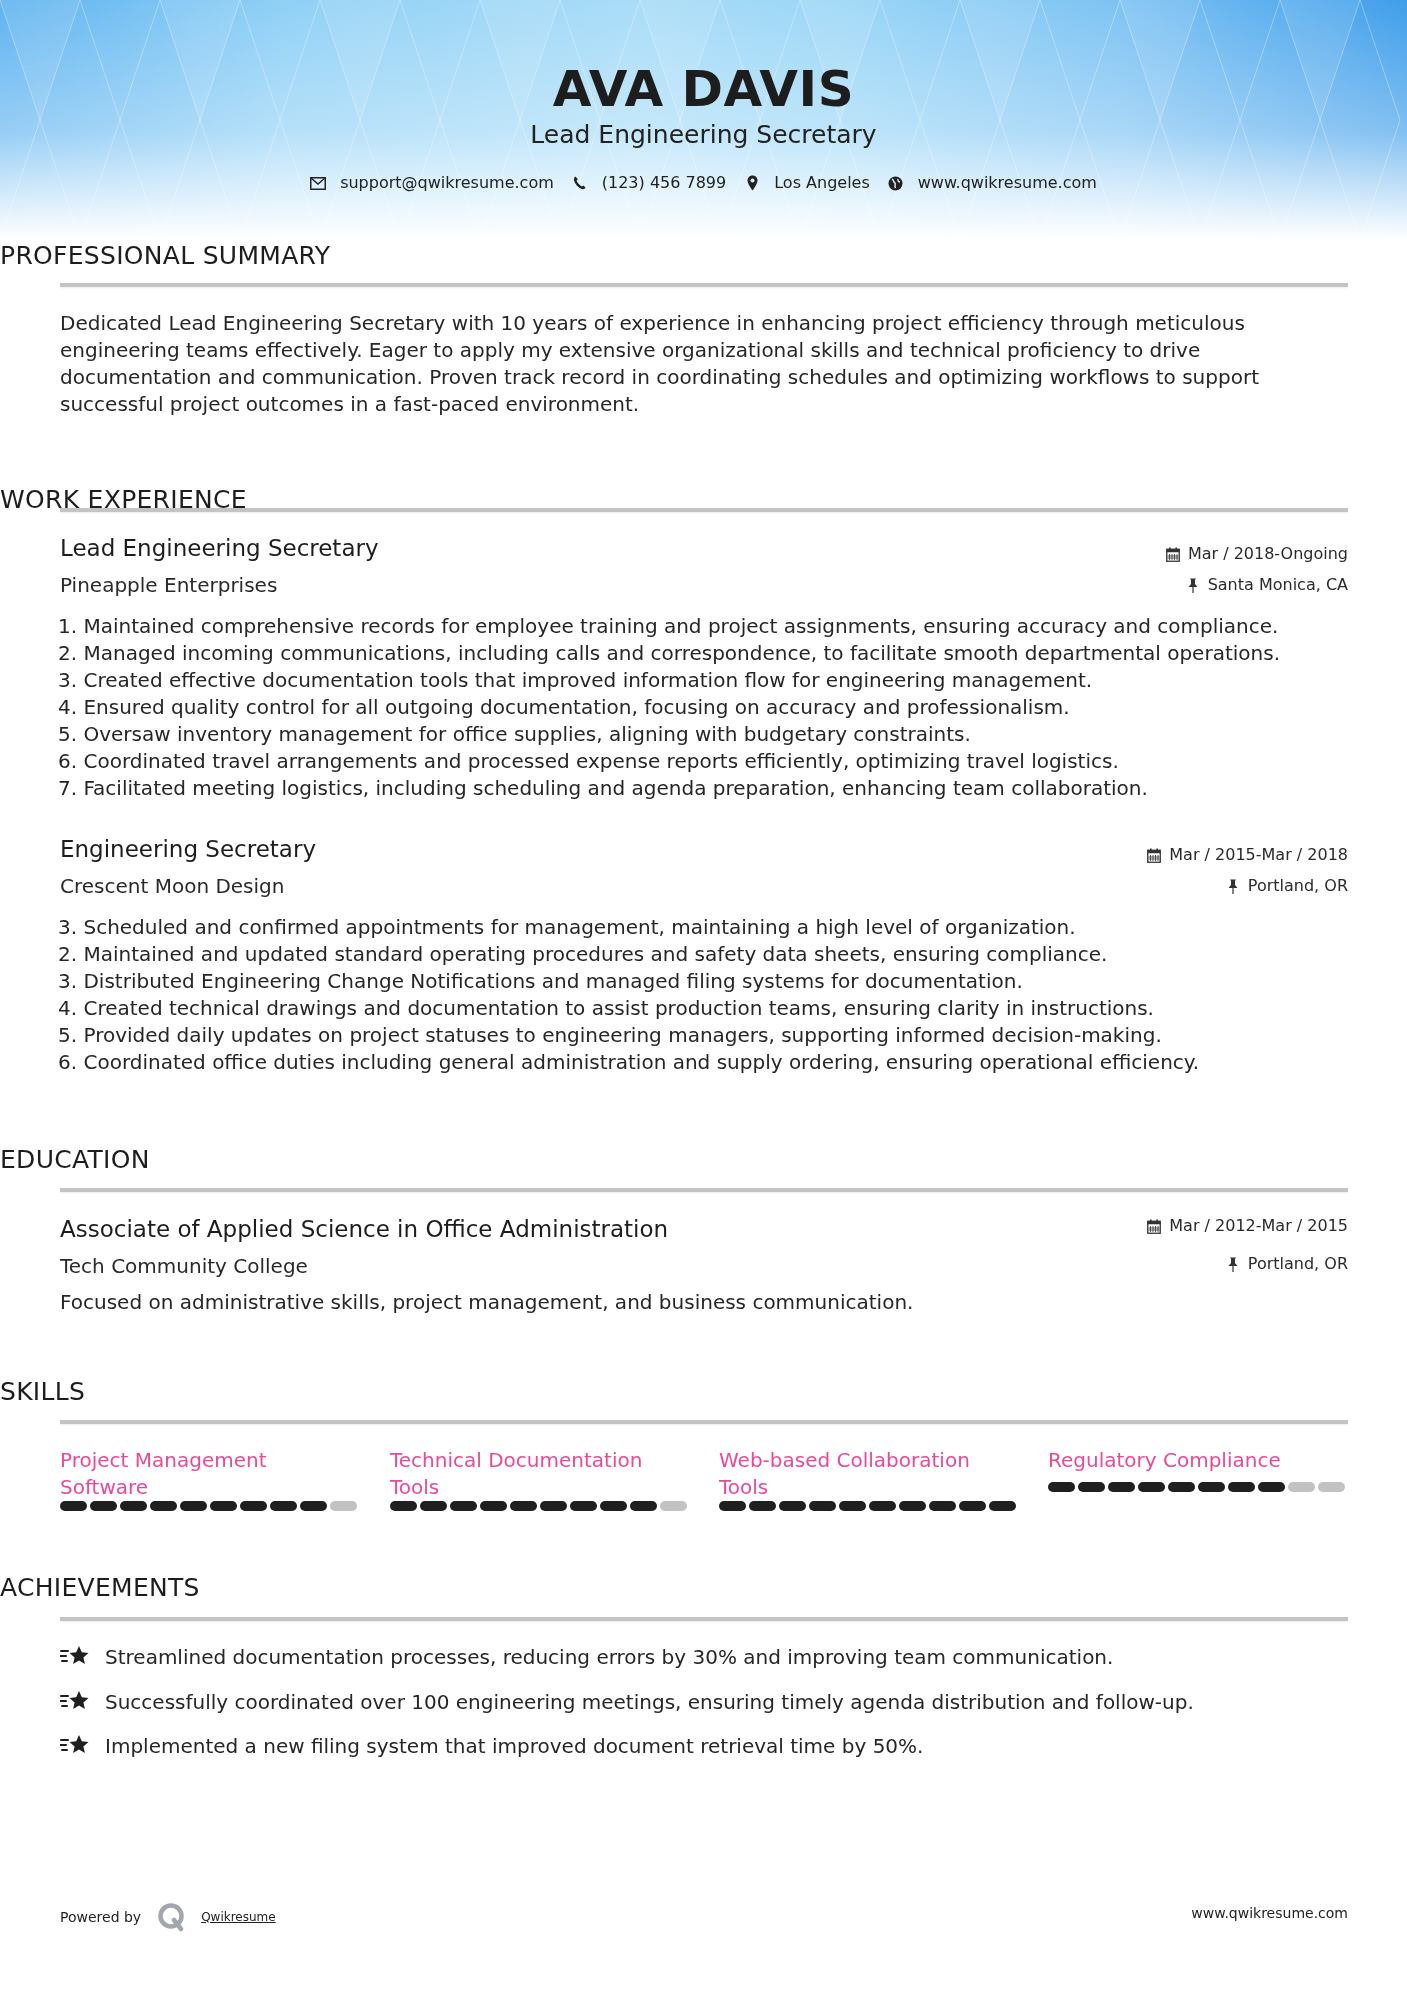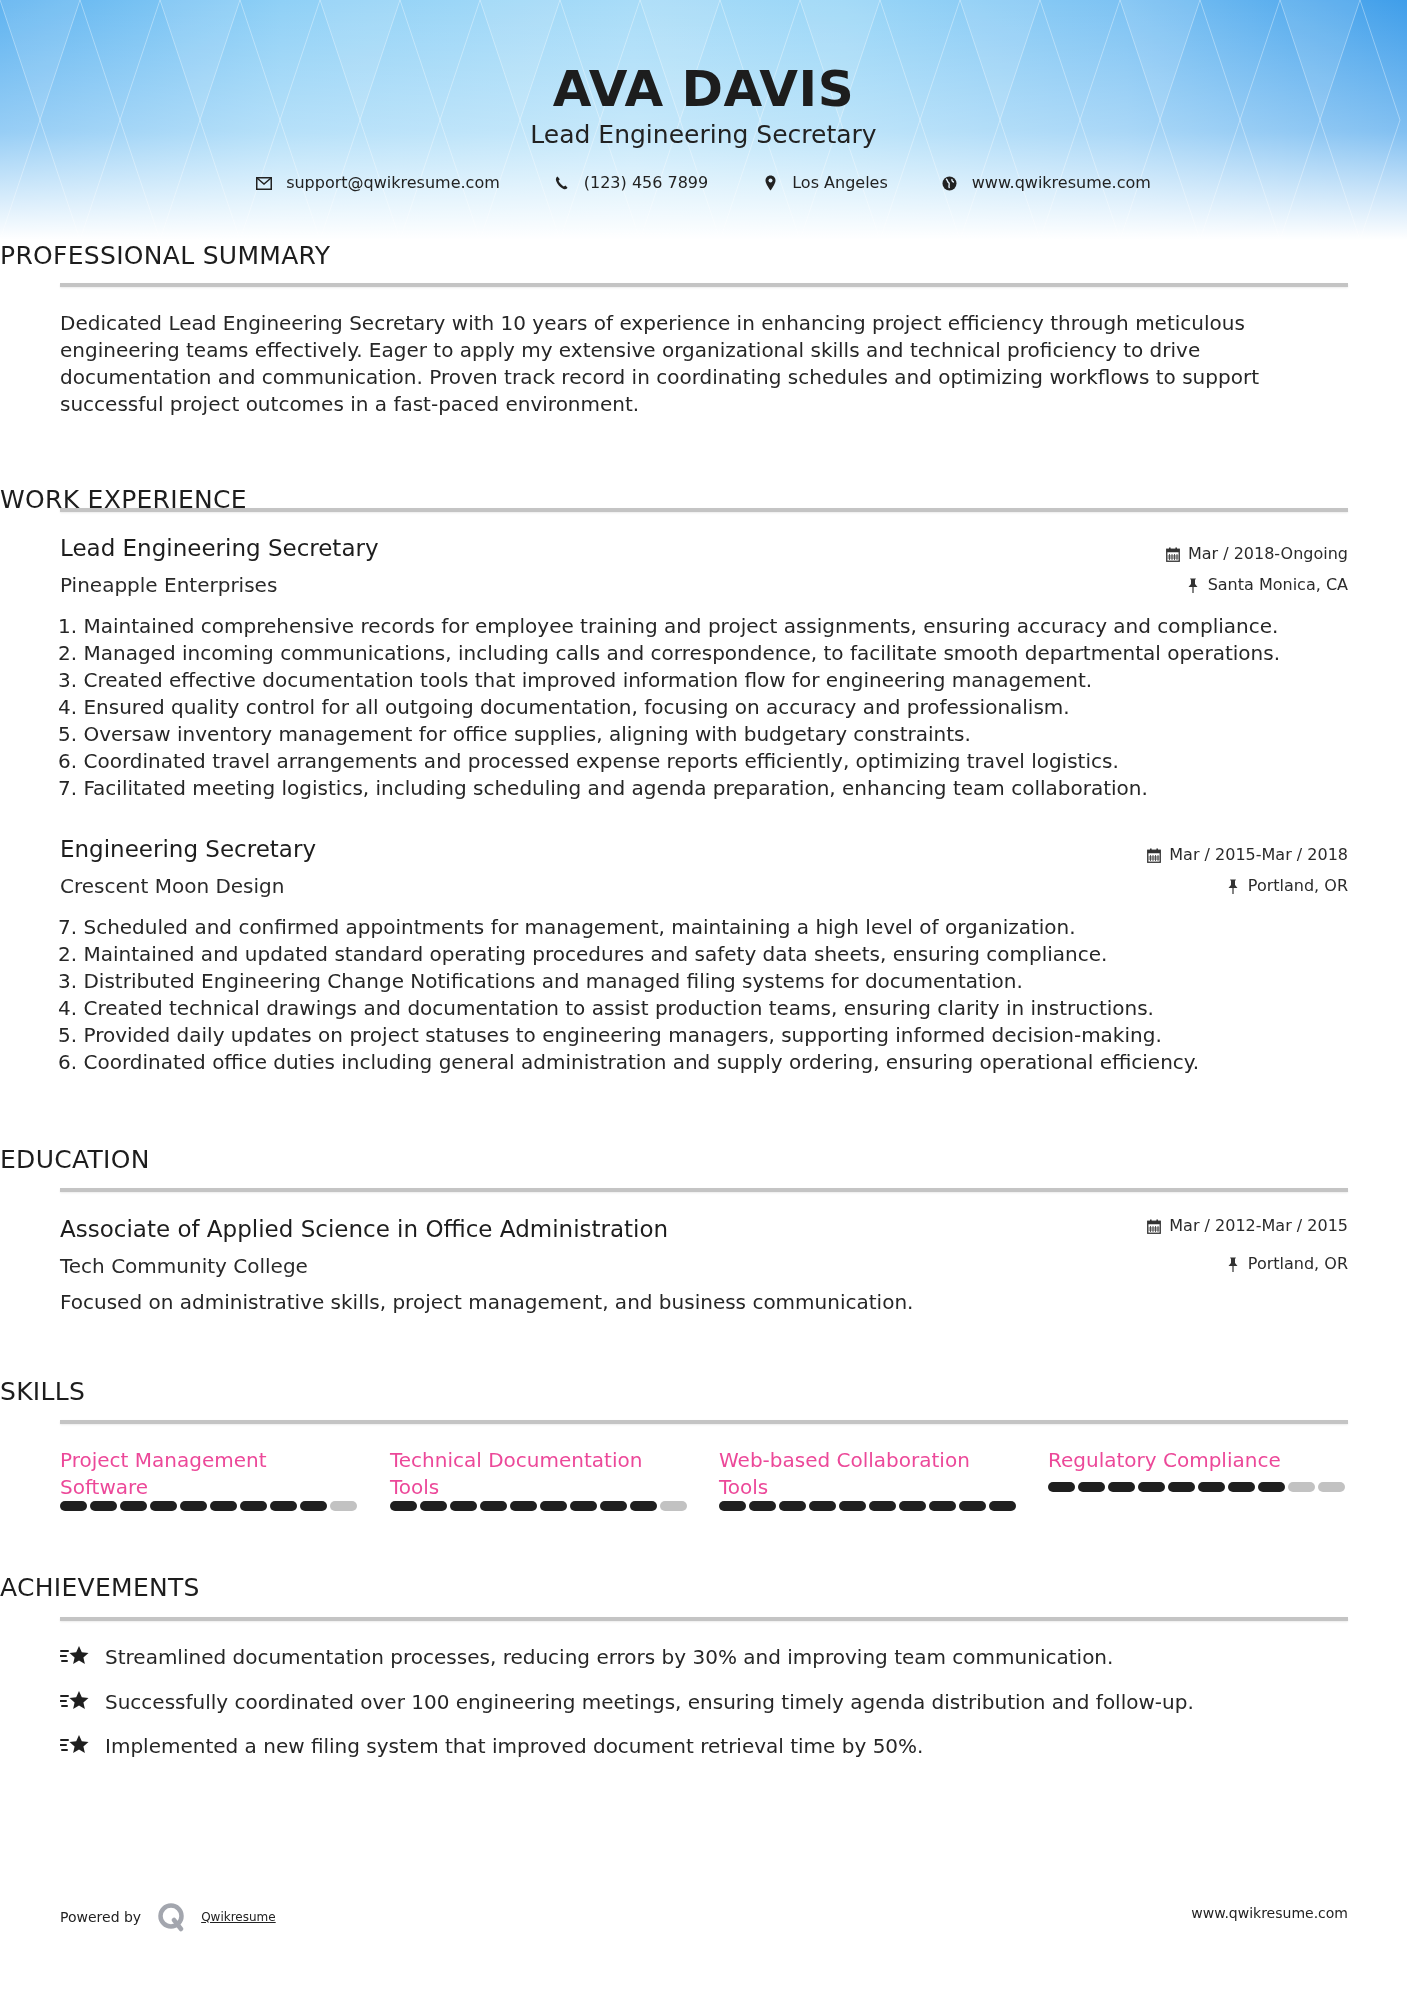--- a/index.html
+++ b/index.html
@@ -15,21 +15,21 @@
   }
   .hero svg { position: absolute; left: 0; top: 0; }
 
   .abs { position: absolute; }
   .center { left: 0; width: 1407px; text-align: center; }
 
   .name { top: 60px; font-size: 50px; font-weight: bold; letter-spacing: 0.5px; color: #1d1d1d; line-height: 58px; }
   .jobtitle { top: 119px; font-size: 25px; color: #222; line-height: 32px; }
 
   .contact { top: 172px; left: 0; width: 1407px; display: flex; justify-content: center; align-items: center; font-size: 16px; color: #222; line-height: 22px; }
-  .contact .ci { display: flex; align-items: center; margin: 0 27px; }
+  .contact .ci { display: flex; align-items: center; margin: 0 9px; }
   .contact .ico { width: 16px; height: 16px; margin-right: 14px; display: inline-flex; align-items: center; justify-content: center; }
 
   .sec-title { left: 0; width: 1407px; text-align: left; font-size: 25px; font-weight: normal; color: #1d1d1d; line-height: 32px; letter-spacing: 0.3px; }
   .sec-line { left: 60px; width: 1288px; height: 4px; background: #c4c4c4; box-shadow: 0 1px 2px rgba(0,0,0,0.08); }
 
   .para { left: 60px; width: 1290px; font-size: 20px; line-height: 27px; color: #262626; }
   .item-title { left: 60px; font-size: 23px; line-height: 30px; color: #1d1d1d; }
   .item-sub { left: 60px; font-size: 20px; line-height: 26px; color: #2a2a2a; }
   .meta { right: 59px; font-size: 16px; line-height: 22px; color: #2a2a2a; display: flex; align-items: center; }
   .meta .mico { width: 14px; height: 16px; margin-right: 8px; display: inline-flex; align-items: center; justify-content: center; }
@@ -176,21 +176,21 @@
 <div class="abs meta" style="top:875px;">
   <span class="mico">
     <svg width="10" height="15" viewBox="0 0 10 15">
         <path d="M2 0.5 H8 L7 2 V6 L9.5 9 H0.5 L3 6 V2 Z" fill="#333"></path>
         <rect x="4.4" y="9" width="1.2" height="6" fill="#333"></rect>
       </svg>
   </span>
   <span>Portland, OR</span>
 </div>
 <ol class="abs bullets" style="top:914px;">
-  <li>7. Scheduled and confirmed appointments for management, maintaining a high level of organization.</li>
+  <li>3. Scheduled and confirmed appointments for management, maintaining a high level of organization.</li>
   <li>2. Maintained and updated standard operating procedures and safety data sheets, ensuring compliance.</li>
   <li>3. Distributed Engineering Change Notifications and managed filing systems for documentation.</li>
   <li>4. Created technical drawings and documentation to assist production teams, ensuring clarity in instructions.</li>
   <li>5. Provided daily updates on project statuses to engineering managers, supporting informed decision-making.</li>
   <li>6. Coordinated office duties including general administration and supply ordering, ensuring operational efficiency.</li>
 </ol>
 
 <div class="abs sec-title" style="top:1144px;">EDUCATION</div>
 <div class="abs sec-line" style="top:1188px;"></div>
 <div class="abs item-title" style="top:1214px;">Associate of Applied Science in Office Administration</div>

